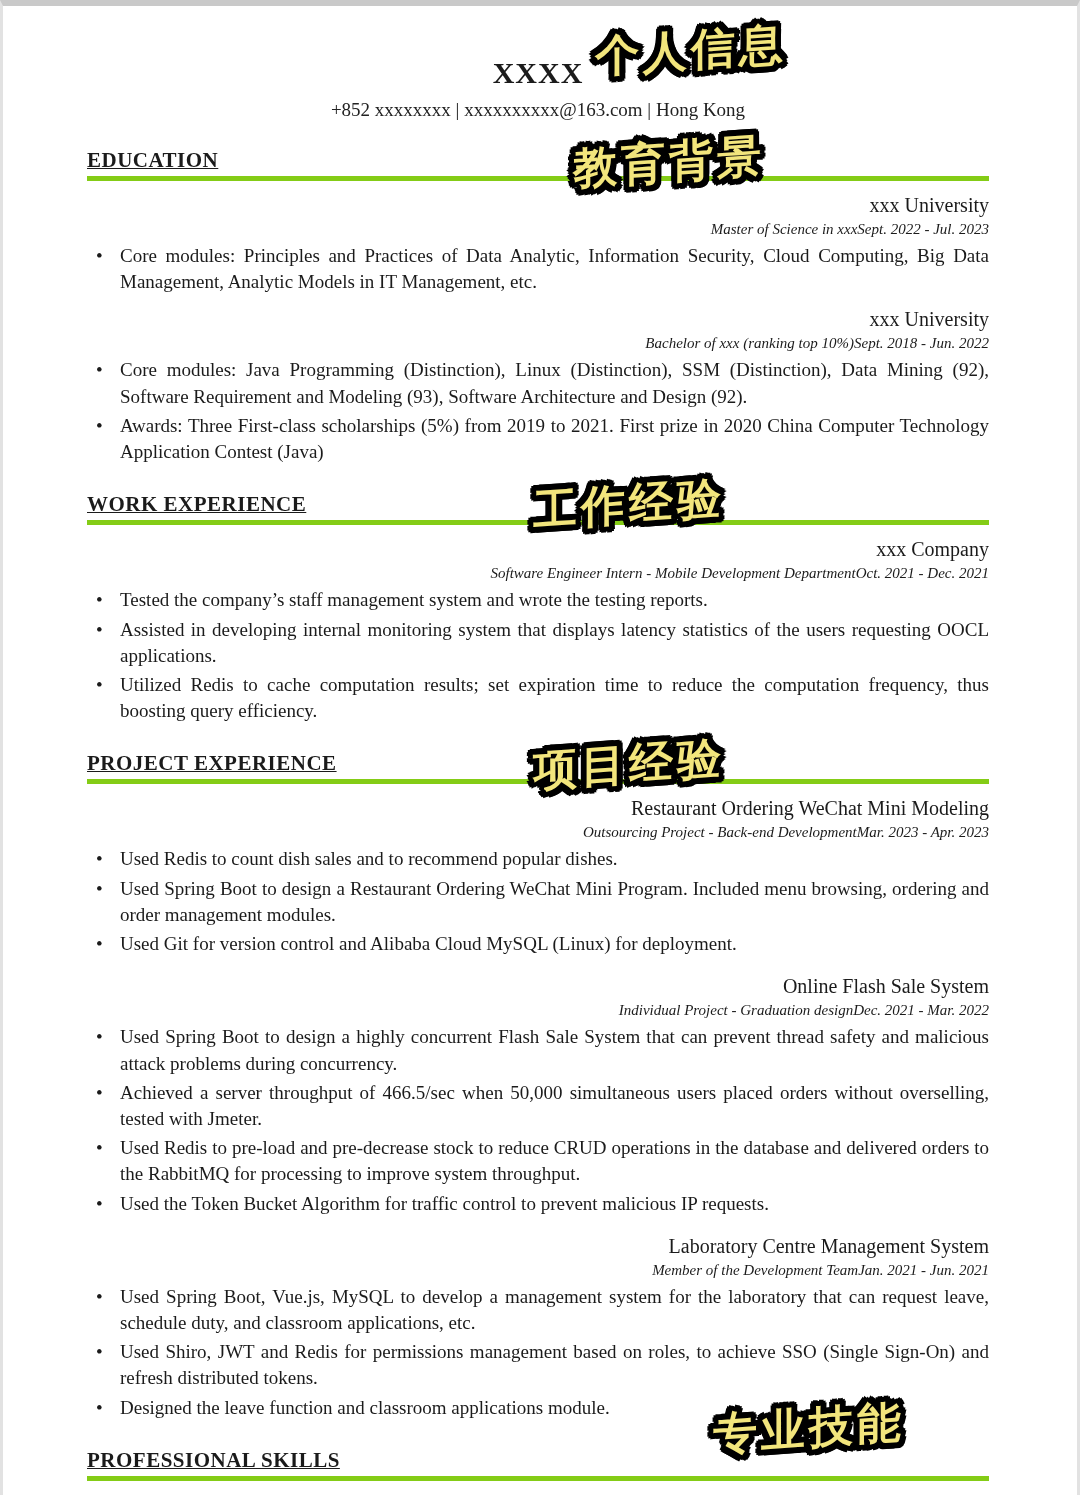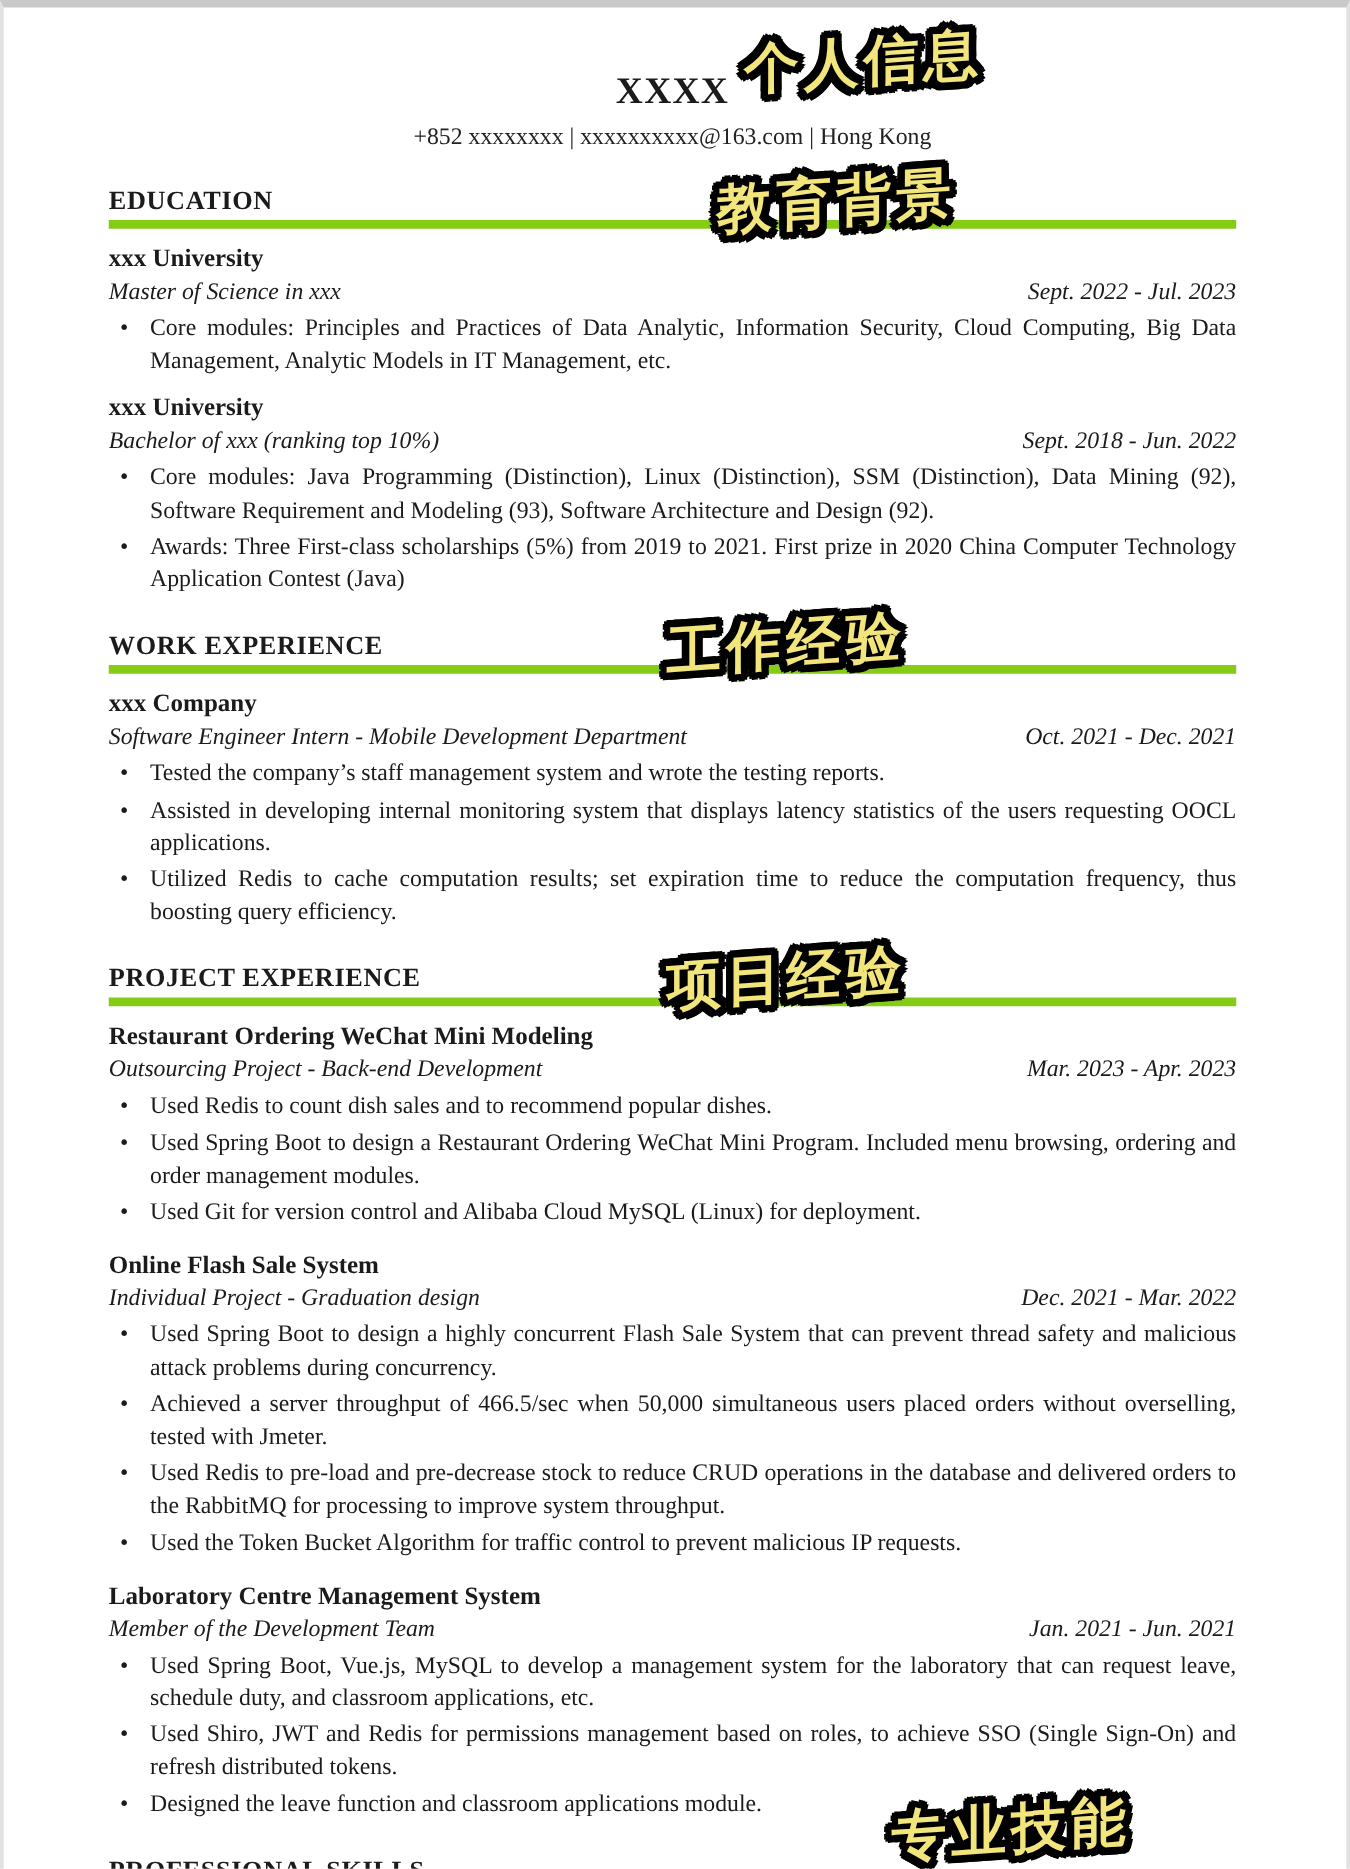--- a/index.html
+++ b/index.html
@@ -26,30 +26,31 @@
   .name {
     margin: 0; text-align: center;
     font-size: 30px; font-weight: bold; letter-spacing: 1px;
   }
   .contact { text-align: center; font-size: 19px; margin-top: 9px; color: #222; }
 
   
   section { margin-top: 27px; }
   .sec-head {
     position: relative;
-    border-bottom: 7px solid #84cc16;
+    border-bottom: 5px solid #84cc16;
     padding-bottom: 3px;
+    text-decoration: underline;
   }
   .sec-title { font-size: 21px; font-weight: bold; letter-spacing: 0.5px; }
 
   .entry { margin-top: 13px; }
-  .org { font-size: 20px; font-weight: bold; margin: 0; }
+  .org { font-size: 20px; font-weight: normal; margin: 0; text-align: right; }
   .roleline {
-    display: flex; justify-content: space-between; align-items: baseline;
-    font-style: italic; font-size: 19px; margin-top: 4px;
+    display: flex; justify-content: flex-end; align-items: baseline;
+    font-style: italic; font-size: 15px; margin-top: 4px;
   }
   ul.bullets { margin: 5px 0 0 0; padding: 0; list-style: none; }
   ul.bullets li {
     position: relative;
     padding-left: 33px;
     font-size: 19px;
     line-height: 1.38;
     text-align: justify;
     margin-top: 3px;
   }

